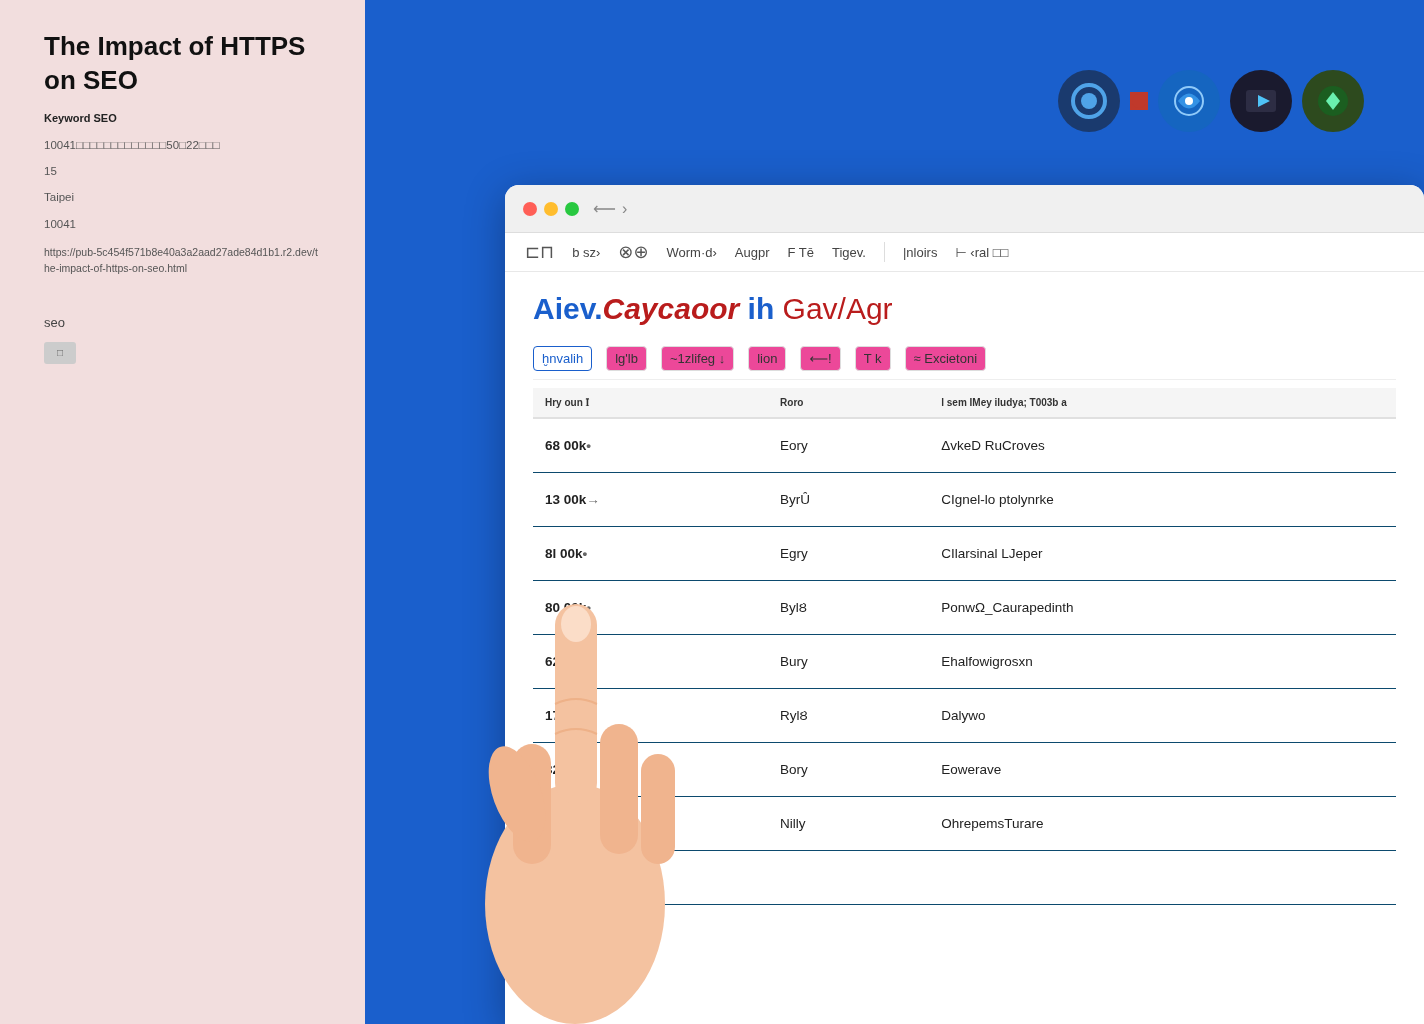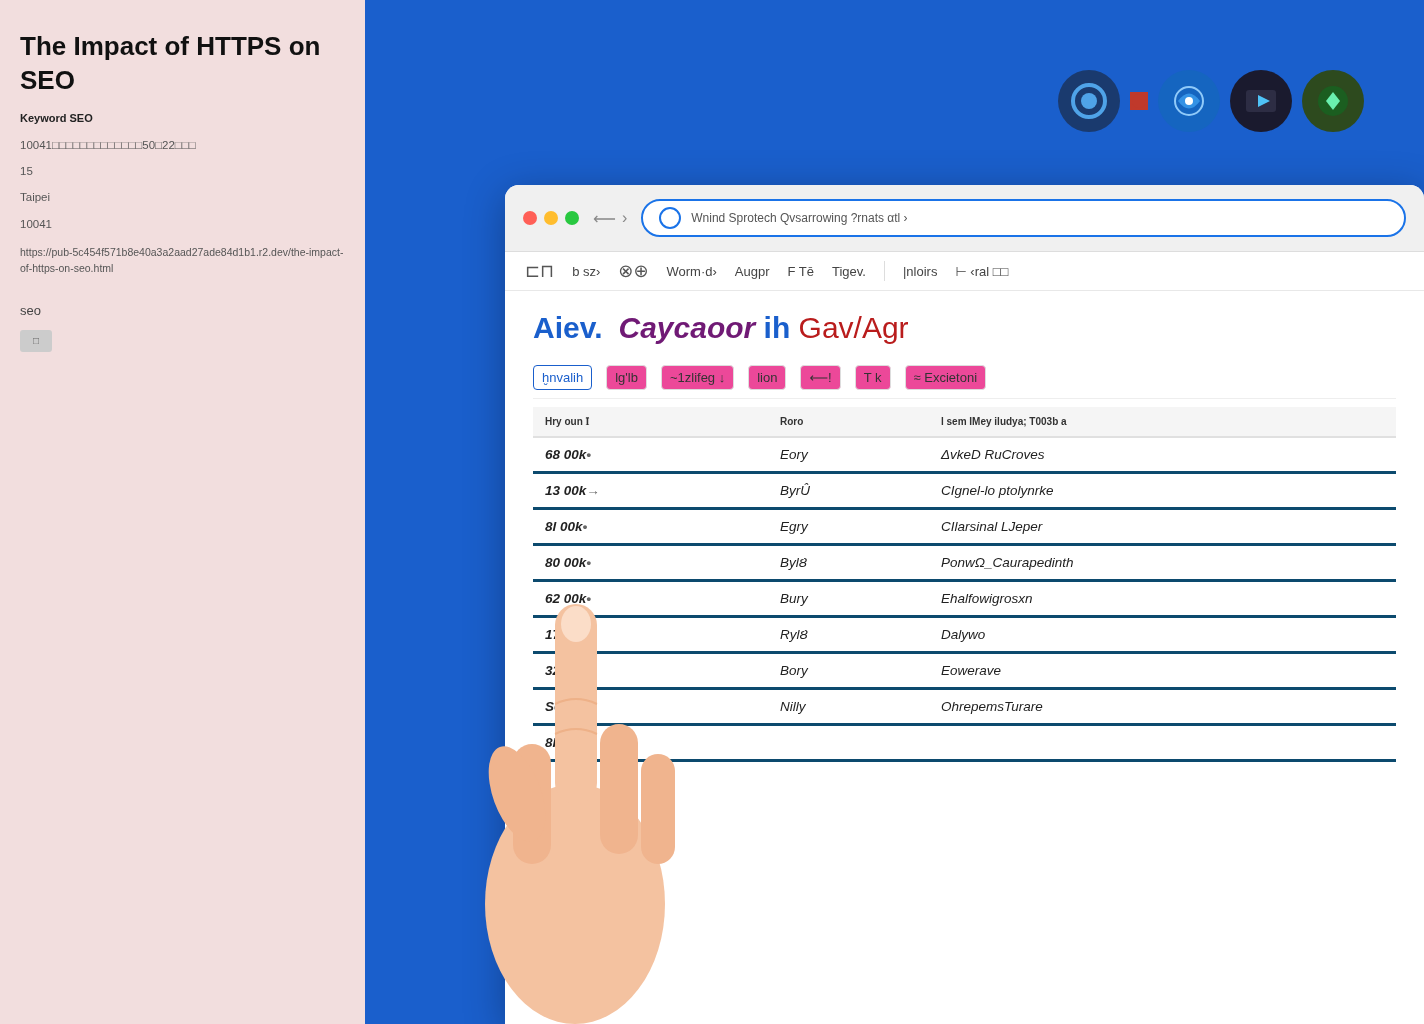--- a/index.html
+++ b/index.html
@@ -10,21 +10,21 @@
       font-family: -apple-system, BlinkMacSystemFont, 'Segoe UI', sans-serif;
       display: flex;
     }
 
     
     .left-panel {
       width: 365px;
       min-width: 365px;
       height: 1024px;
       background: #f2dede;
-      padding: 30px 20px;
+      padding: 30px 44px;
       display: flex;
       flex-direction: column;
       gap: 8px;
     }
     .article-title {
       font-size: 26px;
       font-weight: 700;
       color: #111;
       line-height: 1.3;
       margin-bottom: 6px;
@@ -43,21 +43,21 @@
     .url-text {
       font-size: 10.5px;
       color: #555;
       word-break: break-all;
       line-height: 1.5;
       margin-top: 4px;
     }
     .seo-label {
       font-size: 13px;
       color: #444;
-      margin-top: 18px;
+      margin-top: 30px;
     }
     .seo-icon {
       width: 32px;
       height: 22px;
       background: #ccc;
       border-radius: 3px;
       margin-top: 4px;
       display: flex;
       align-items: center;
       justify-content: center;
@@ -194,22 +194,21 @@
       overflow: hidden;
     }
     .app-heading {
       font-size: 30px;
       font-weight: 700;
       color: #1a5fcc;
       margin-bottom: 12px;
     }
     .app-heading span.italic-part {
       font-style: italic;
-      color: #701a75;
-      margin-left: 16px;
+      color: #b91c1c;
     }
     .app-heading .gray-part {
       color: #b91c1c;
       font-weight: 400;
     }
 
     
     .sub-toolbar {
       display: flex;
       align-items: center;
@@ -247,25 +246,24 @@
     .data-table th {
       padding: 9px 12px;
       text-align: left;
       font-weight: 600;
       color: #333;
       border-bottom: 2px solid #e0e0e0;
       white-space: nowrap;
       font-size: 10px;
     }
     .data-table td {
-      padding: 9px 12px;
-      border-bottom: 3px solid #0c4a6e;
+      padding: 19px 12px;
+      border-bottom: 1px solid #0c4a6e;
       color: #222;
       white-space: nowrap;
-      font-style: italic;
     }
     .col-num {
       font-weight: 700;
       color: #111;
     }
     .col-arrow {
       color: #666;
     }
 
     
@@ -338,24 +336,20 @@
     <div class="browser-chrome">
       <div class="traffic-lights">
         <div class="tl tl-red"></div>
         <div class="tl tl-yellow"></div>
         <div class="tl tl-green"></div>
       </div>
       <div class="nav-buttons">
         <span style="cursor:pointer;font-size:16px;color:#888;">⟵</span>
         <span style="cursor:pointer;font-size:16px;color:#888;">›</span>
       </div>
-      <div class="url-bar">
-        <div class="url-circle"></div>
-        <span class="url-text-bar">Wnind Sprotech  Qvsarrowing  ?rnats  αtl  ›</span>
-      </div>
     </div>
 
     <div class="app-toolbar">
       <span class="toolbar-icon">⊏⊓</span>
       <span class="toolbar-text">b sz›</span>
       <span class="toolbar-icon">⊗⊕</span>
       <span class="toolbar-text">Worm·d›</span>
       <span class="toolbar-text">Augpr</span>
       <span class="toolbar-text">F Tē</span>
       <span class="toolbar-text">Tigev.</span>

